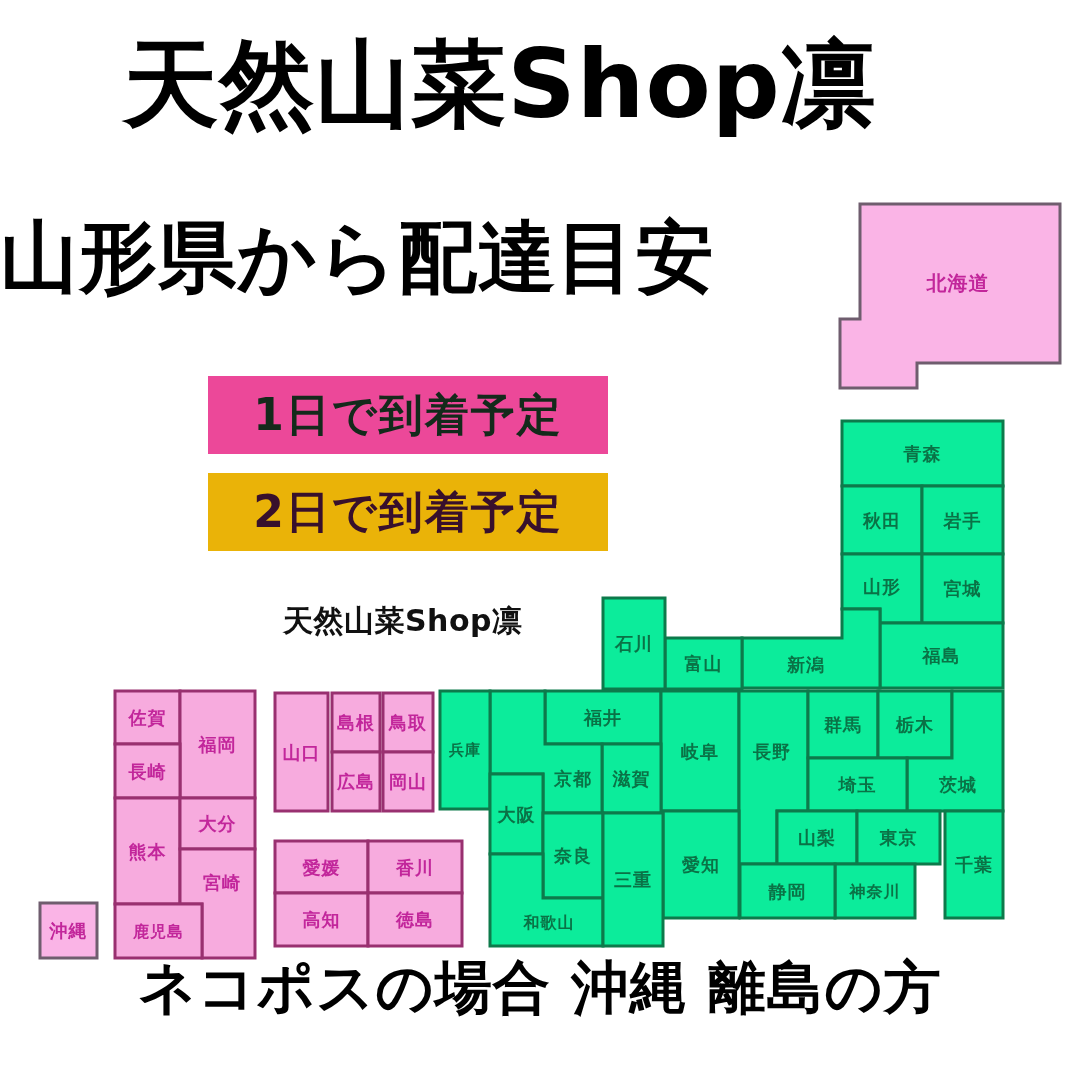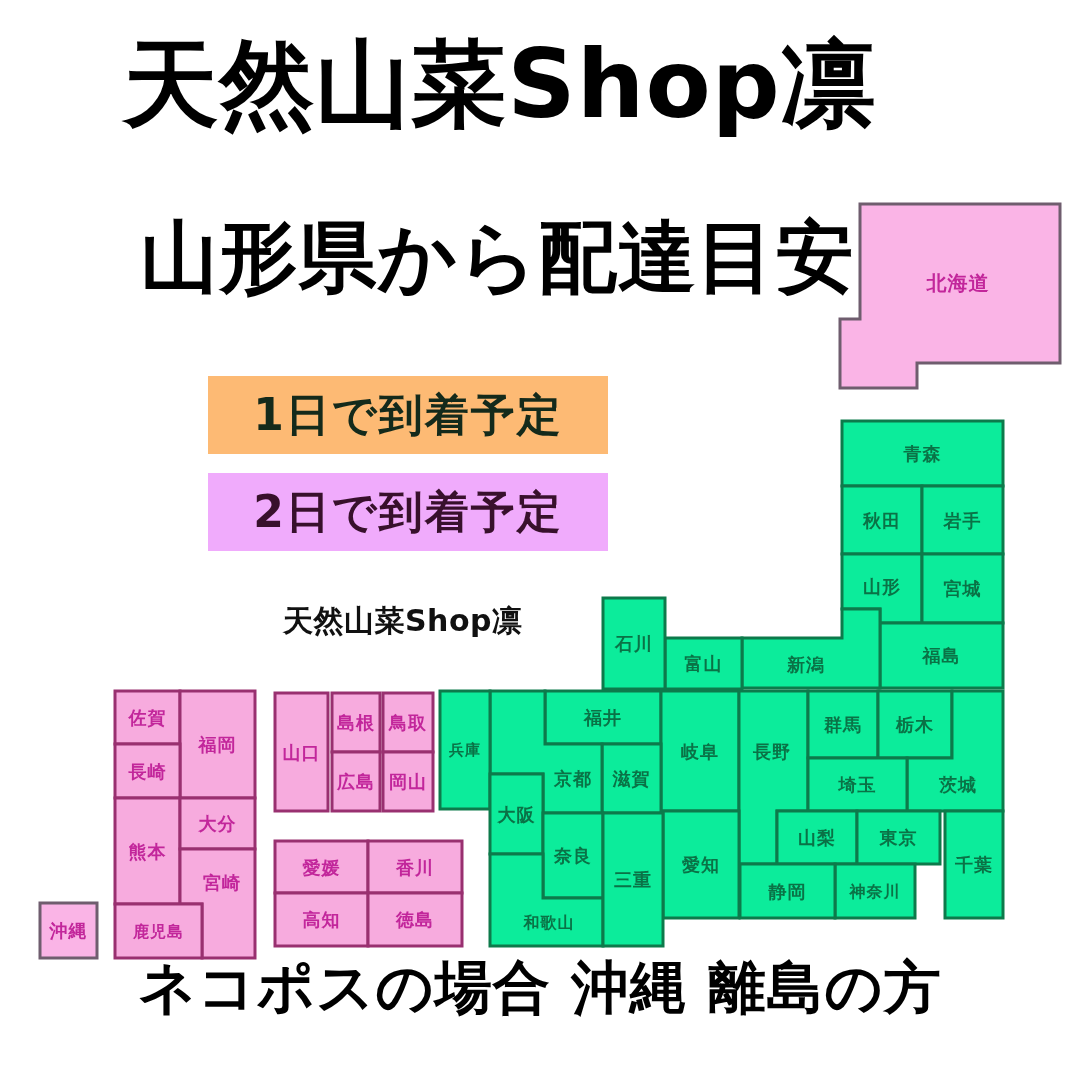--- a/index.html
+++ b/index.html
@@ -6,22 +6,22 @@
   .canvas{
     position:relative;width:1080px;height:1080px;background:#fff;overflow:hidden;
     font-family:"DejaVu Sans","Liberation Sans",sans-serif;
     margin-top:16px;
   }
   .title{
     position:absolute;top:14px;left:0;width:1000px;margin:0;text-align:center;
     font-size:95px;font-weight:bold;color:#000;letter-spacing:1px;line-height:1.15;
   }
   .subtitle{
-    position:absolute;top:190px;left:0;width:915px;margin:0;text-align:center;
-    font-size:78px;font-weight:bold;color:#000;letter-spacing:1px;padding-left:40px;
+    position:absolute;top:190px;left:0;width:915px;margin:0;text-align:left;
+    font-size:78px;font-weight:bold;color:#000;letter-spacing:1px;
   }
   .legend{position:absolute;left:208px;top:360px;width:400px;}
   .legend-item{
     height:78px;display:flex;align-items:center;justify-content:center;
     font-size:44px;font-weight:bold;letter-spacing:2px;
   }
   .legend-item + .legend-item{margin-top:19px;}
   .watermark{
     position:absolute;left:283px;top:585px;font-size:30px;font-weight:bold;color:#111;
     letter-spacing:0.5px;
@@ -34,22 +34,22 @@
   }
 </style>
 </head>
 <body>
 
 <div class="canvas">
   <h1 class="title">天然山菜Shop凛</h1>
   <h2 class="subtitle">山形県から配達目安</h2>
 
   <div class="legend">
-    <div class="legend-item" id="legend-one-day" style="background: #fdba74; color: rgb(20, 42, 27);">1日で到着予定</div>
-    <div class="legend-item" id="legend-two-day" style="background: #f0abfc; color: rgb(56, 16, 44);">2日で到着予定</div>
+    <div class="legend-item" id="legend-one-day" style="background: #ec4899; color: rgb(20, 42, 27);">1日で到着予定</div>
+    <div class="legend-item" id="legend-two-day" style="background: #eab308; color: rgb(56, 16, 44);">2日で到着予定</div>
   </div>
 
   <div class="watermark">天然山菜Shop凛</div>
 
   <svg id="japan-map" viewBox="0 0 1080 1080">
       <polygon points="860,188 1060,188 1060,347 917,347 917,372 840,372 840,303 860,303" fill="#fab4e6" stroke="#6f5d6e" stroke-width="3"></polygon>
       <text x="958" y="267" text-anchor="middle" dominant-baseline="central" font-size="20" font-weight="bold" fill="#c2269b">北海道</text>
       <rect x="842" y="405" width="161" height="65" fill="#0cec9b" stroke="#0d7a4b" stroke-width="3"></rect>
       <text x="922.5" y="437.5" text-anchor="middle" dominant-baseline="central" font-size="18" font-weight="bold" fill="#0a7246">青森</text>
       <rect x="842" y="470" width="80" height="68" fill="#0cec9b" stroke="#0d7a4b" stroke-width="3"></rect>

